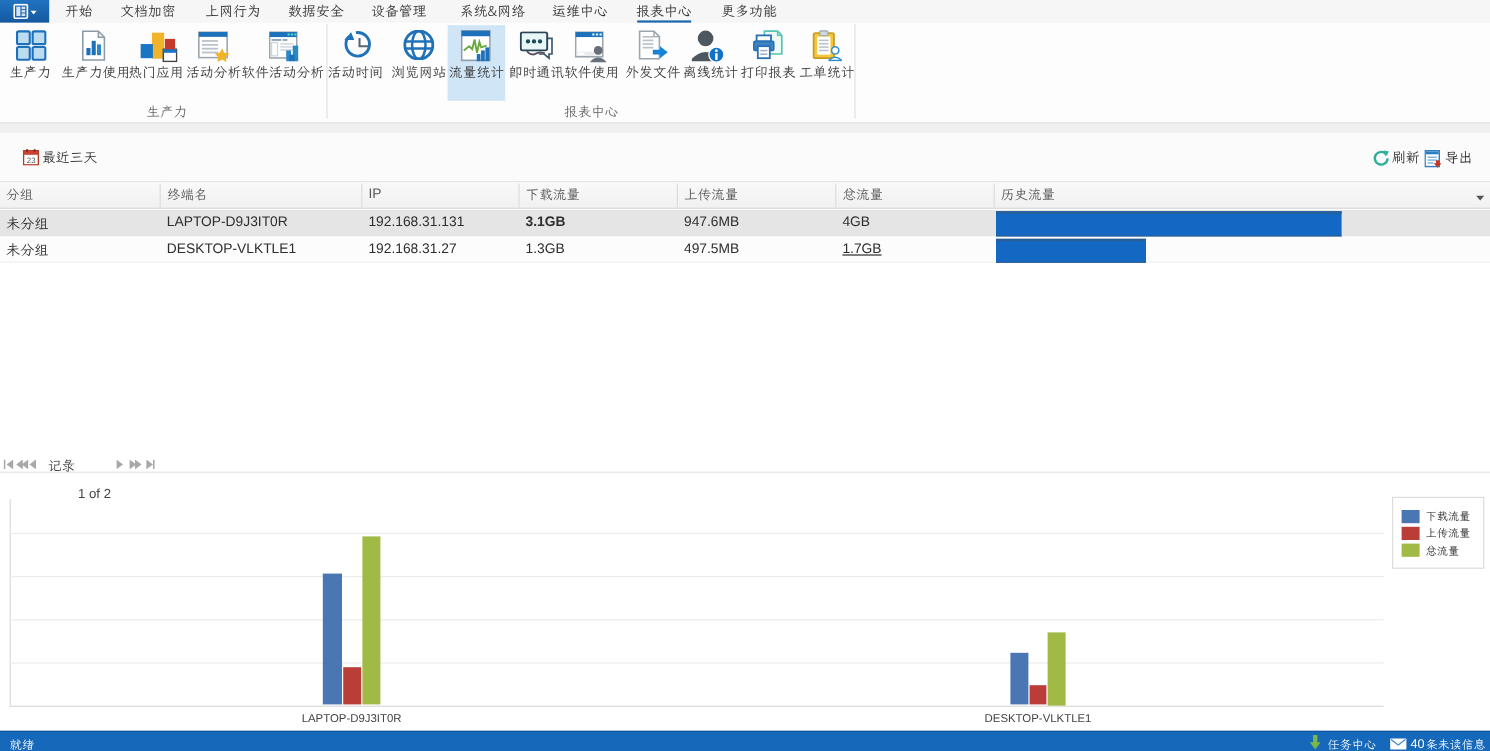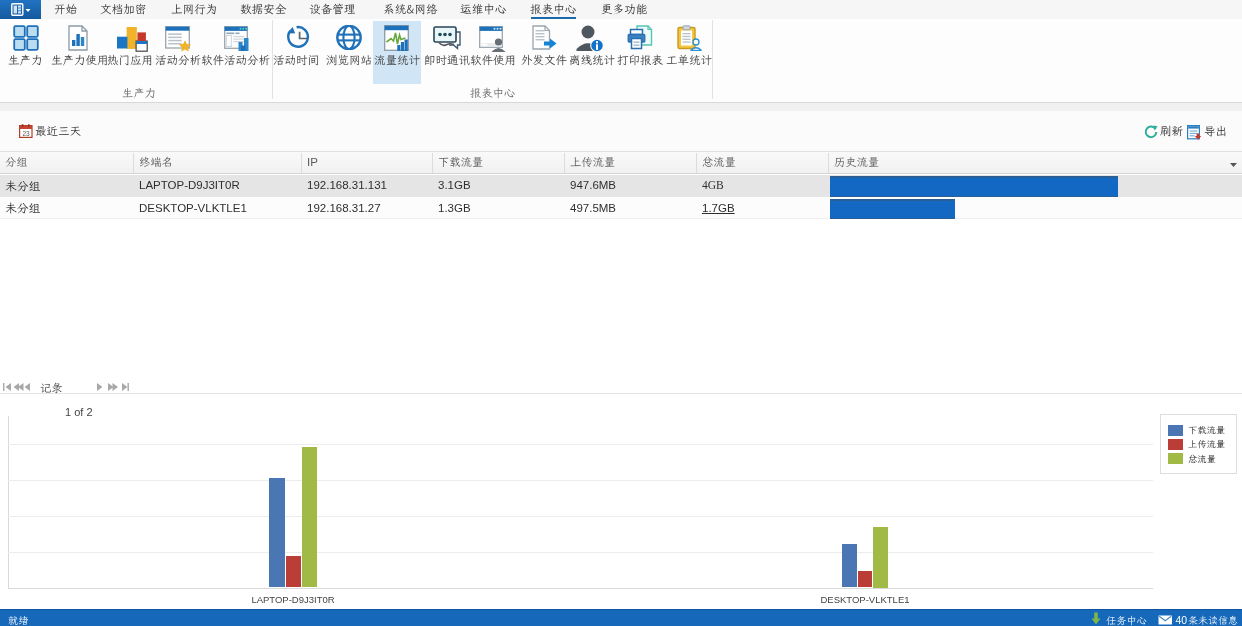--- a/index.html
+++ b/index.html
@@ -643,23 +643,23 @@
       <svg width="36" height="12" viewBox="0 0 3051 1017" style="display:block">
         <g fill="#2e2e2e" transform="translate(0,878) scale(1,-1)">
           <use href="#g672A" x="0"></use>
           <use href="#g5206" x="1000"></use>
           <use href="#g7EC4" x="2000"></use>
         </g>
       </svg>
     </div>
     <div style="position:absolute;left:139px;top:179px;font-size:11.5px;color:#2e2e2e;white-space:nowrap;line-height:13.5px;">LAPTOP-D9J3IT0R</div>
     <div style="position:absolute;left:307px;top:179px;font-size:11.5px;color:#2e2e2e;white-space:nowrap;line-height:13.5px;">192.168.31.131</div>
-    <div style="position:absolute;left:438px;top:179px;font-size:11.5px;color:#2e2e2e;white-space:nowrap;line-height:13.5px;">3.1GB</div>
+    <div style="position:absolute;left:438px;top:179px;font-size:11.5px;color:#2e2e2e;white-space:nowrap;line-height:13.5px;font-weight:bold;">3.1GB</div>
     <div style="position:absolute;left:570px;top:179px;font-size:11.5px;color:#2e2e2e;white-space:nowrap;line-height:13.5px;">947.6MB</div>
-    <div style="position:absolute;left:702px;top:179px;font-size:11.5px;color:#2e2e2e;white-space:nowrap;line-height:13.5px;font-family:Liberation Serif, serif;">4GB</div>
+    <div style="position:absolute;left:702px;top:179px;font-size:11.5px;color:#2e2e2e;white-space:nowrap;line-height:13.5px;">4GB</div>
     <div style="position:absolute;left:830px;top:175.5px;width:288px;height:21px;background:#1368c4;border-top:2px solid #2a5f96;border-bottom:1px solid #2a5f96"></div>
     <div style="position:absolute;left:5px;top:202.1px;">
       <svg width="36" height="12" viewBox="0 0 3051 1017" style="display:block">
         <g fill="#2e2e2e" transform="translate(0,878) scale(1,-1)">
           <use href="#g672A" x="0"></use>
           <use href="#g5206" x="1000"></use>
           <use href="#g7EC4" x="2000"></use>
         </g>
       </svg>
     </div>

